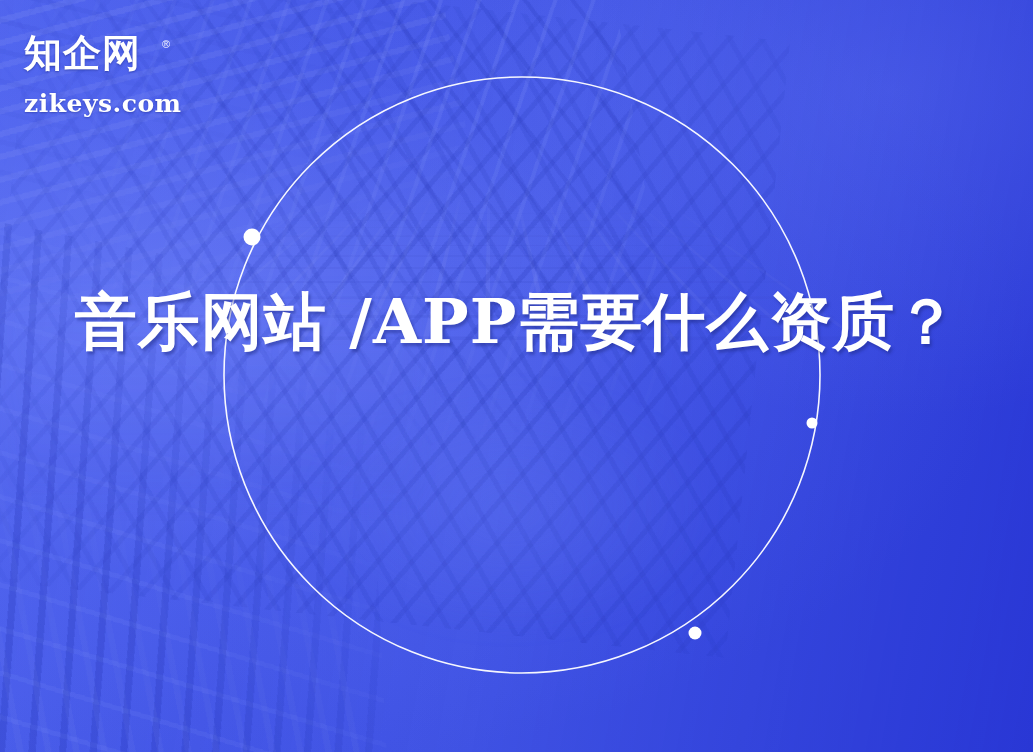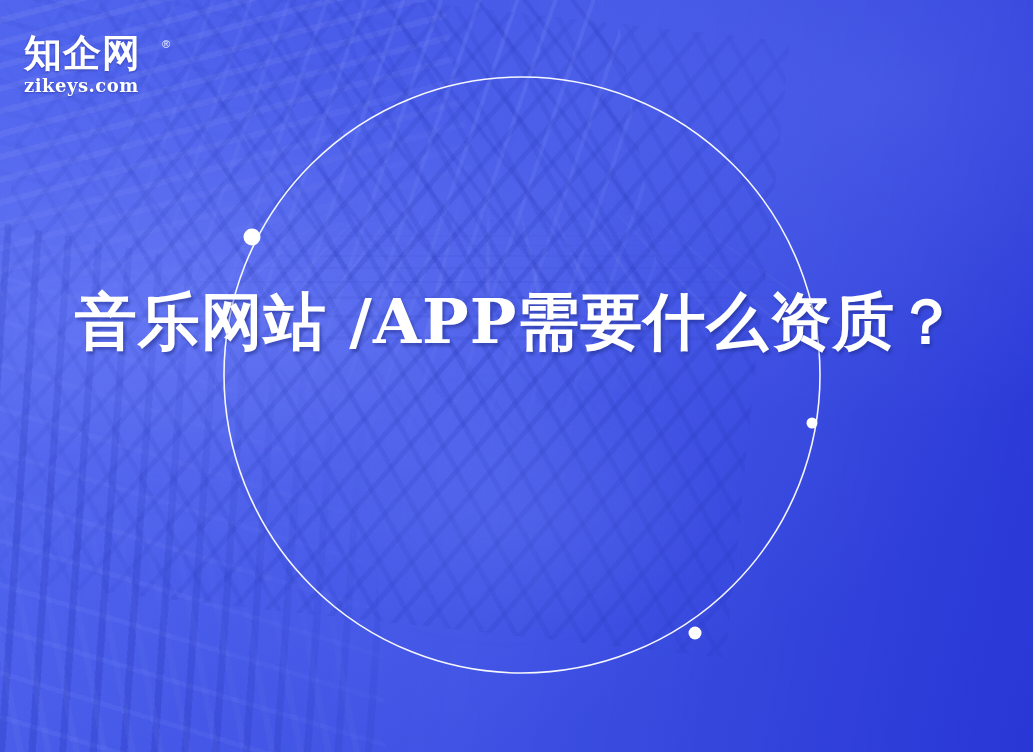--- a/index.html
+++ b/index.html
@@ -178,23 +178,23 @@
     position: absolute;
     left: 138px;
     top: 4px;
     font-family: "Liberation Sans", sans-serif;
     font-size: 11px;
     color: #ffffff;
     opacity: 0.92;
   }
   .logo-domain {
     display: block;
-    margin-top: 5px;
+    margin-top: 19px;
     font-family: "DejaVu Serif", "Liberation Serif", serif;
-    font-size: 18px;
+    font-size: 25px;
     font-weight: bold;
     line-height: 1;
     color: #ffffff;
     letter-spacing: 0.5px;
     text-shadow: 0 1px 2px rgba(20,30,110,0.4);
   }
 
   
   .headline {
     position: absolute;

